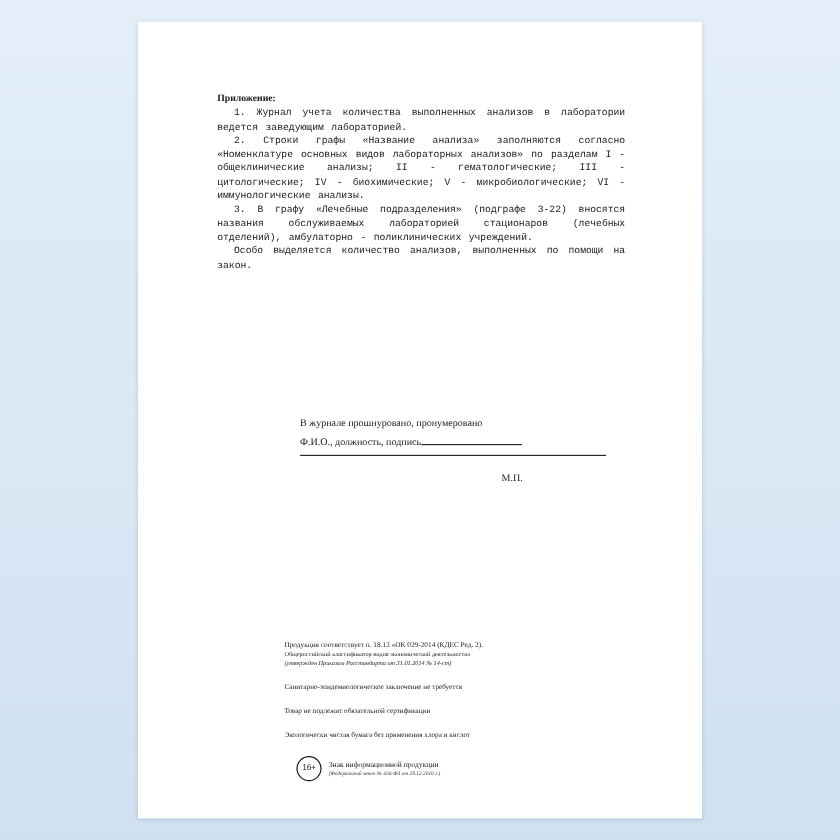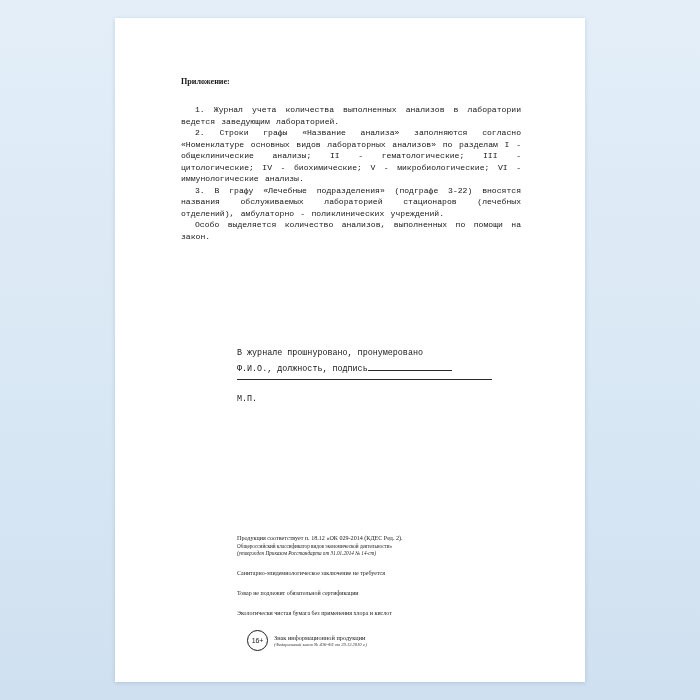--- a/index.html
+++ b/index.html
@@ -40,46 +40,45 @@
     left: 66px;
     top: 58px;
     width: 340px;
     font-size: 8.1px;
     line-height: 1.42;
     color: #18181a;
     text-align: justify;
   }
   .appendix .heading {
     font-weight: bold;
-    margin-bottom: 17px;
+    margin-bottom: 2px;
   }
   .appendix p {
     margin: 0;
     text-indent: 14px;
     text-align: justify;
     text-align-last: left;
     font-family: Liberation Mono, monospace;
   }
   .appendix p.j {
     text-align: justify;
   }
   .appendix p.spaced {
     word-spacing: 1.4px;
   }
 
   
   .sigblock {
     position: absolute;
-    left: 122px;
+    left: 135px;
     top: 328px;
     width: 260px;
     font-size: 8.4px;
     line-height: 1.75;
     color: #18181a;
-    font-family: Liberation Mono, monospace;
   }
   .sigblock .line {
     white-space: nowrap;
   }
   .u {
     display: inline-block;
     border-bottom: 1px solid #2a2a2a;
     height: 9px;
     vertical-align: baseline;
   }
@@ -89,20 +88,21 @@
   .u.w30 { width: 30px; }
   .u.w84 { width: 84px; }
   .rule {
     margin-top: 2px;
     border-bottom: 1px solid #2a2a2a;
     width: 255px;
     height: 1px;
   }
   .mp {
     margin-top: 12px;
+    margin-left: 168px;
     font-size: 8.4px;
   }
 
   
   .footer {
     position: absolute;
     left: 122px;
     top: 516px;
     width: 300px;
     color: #1c1c1e;

